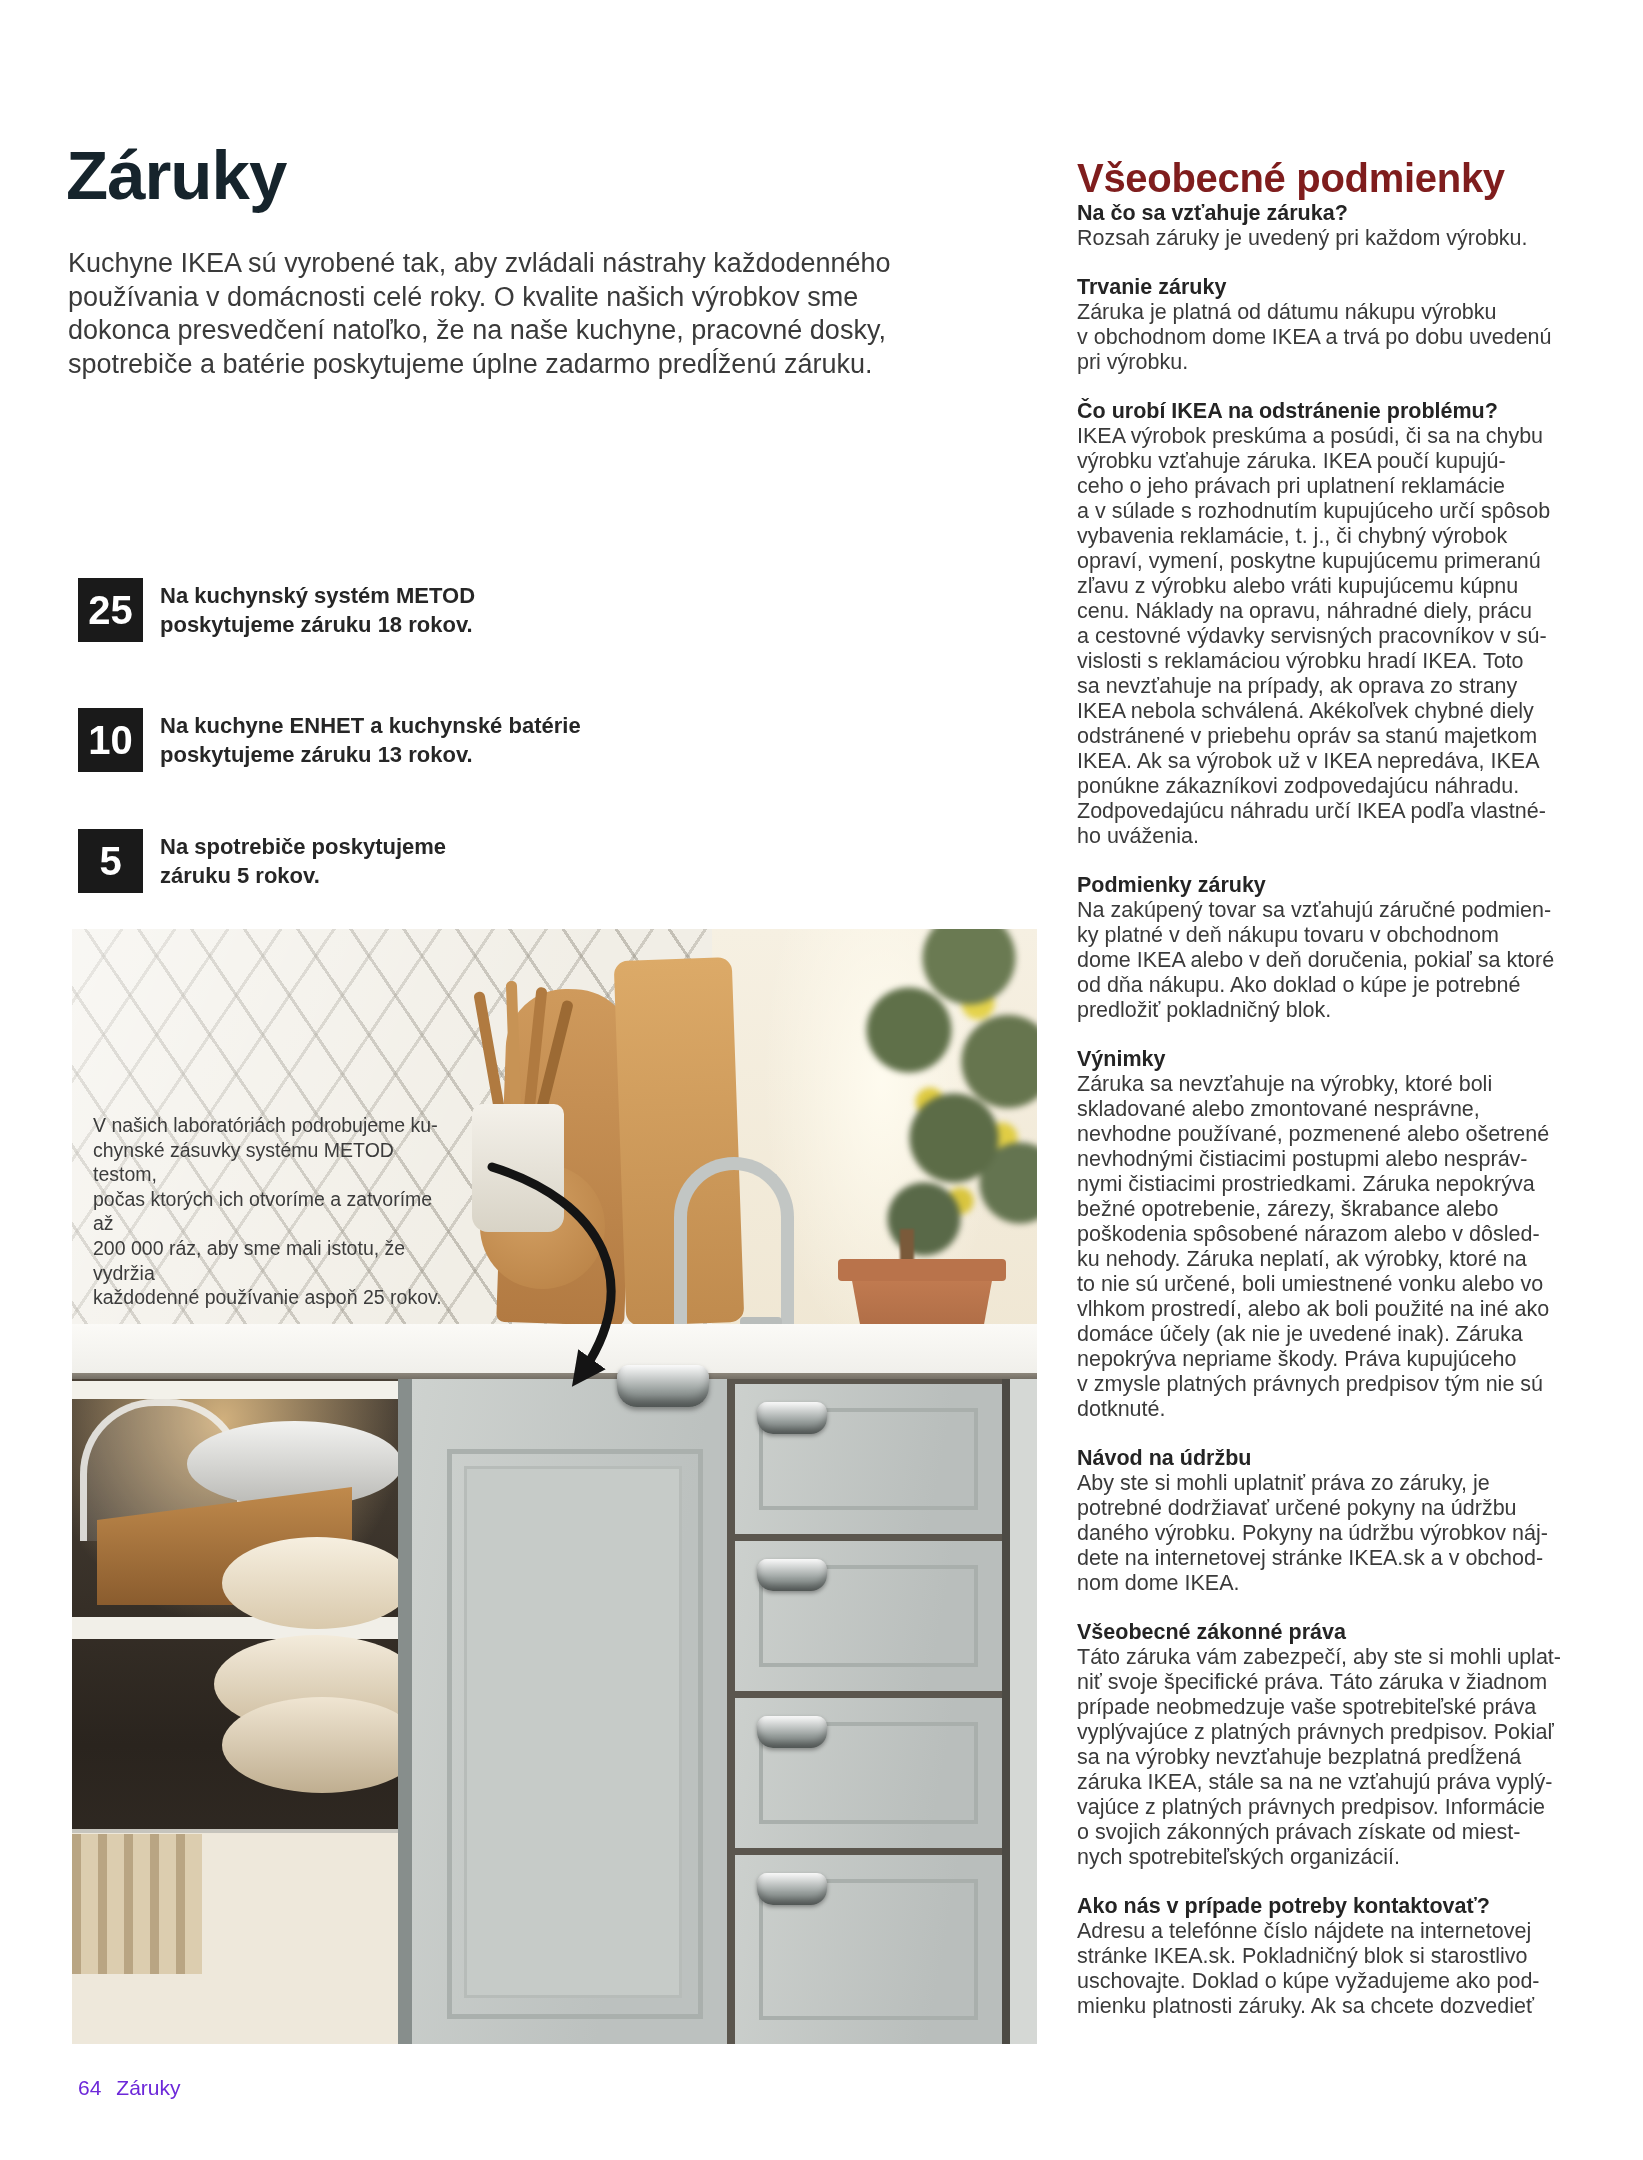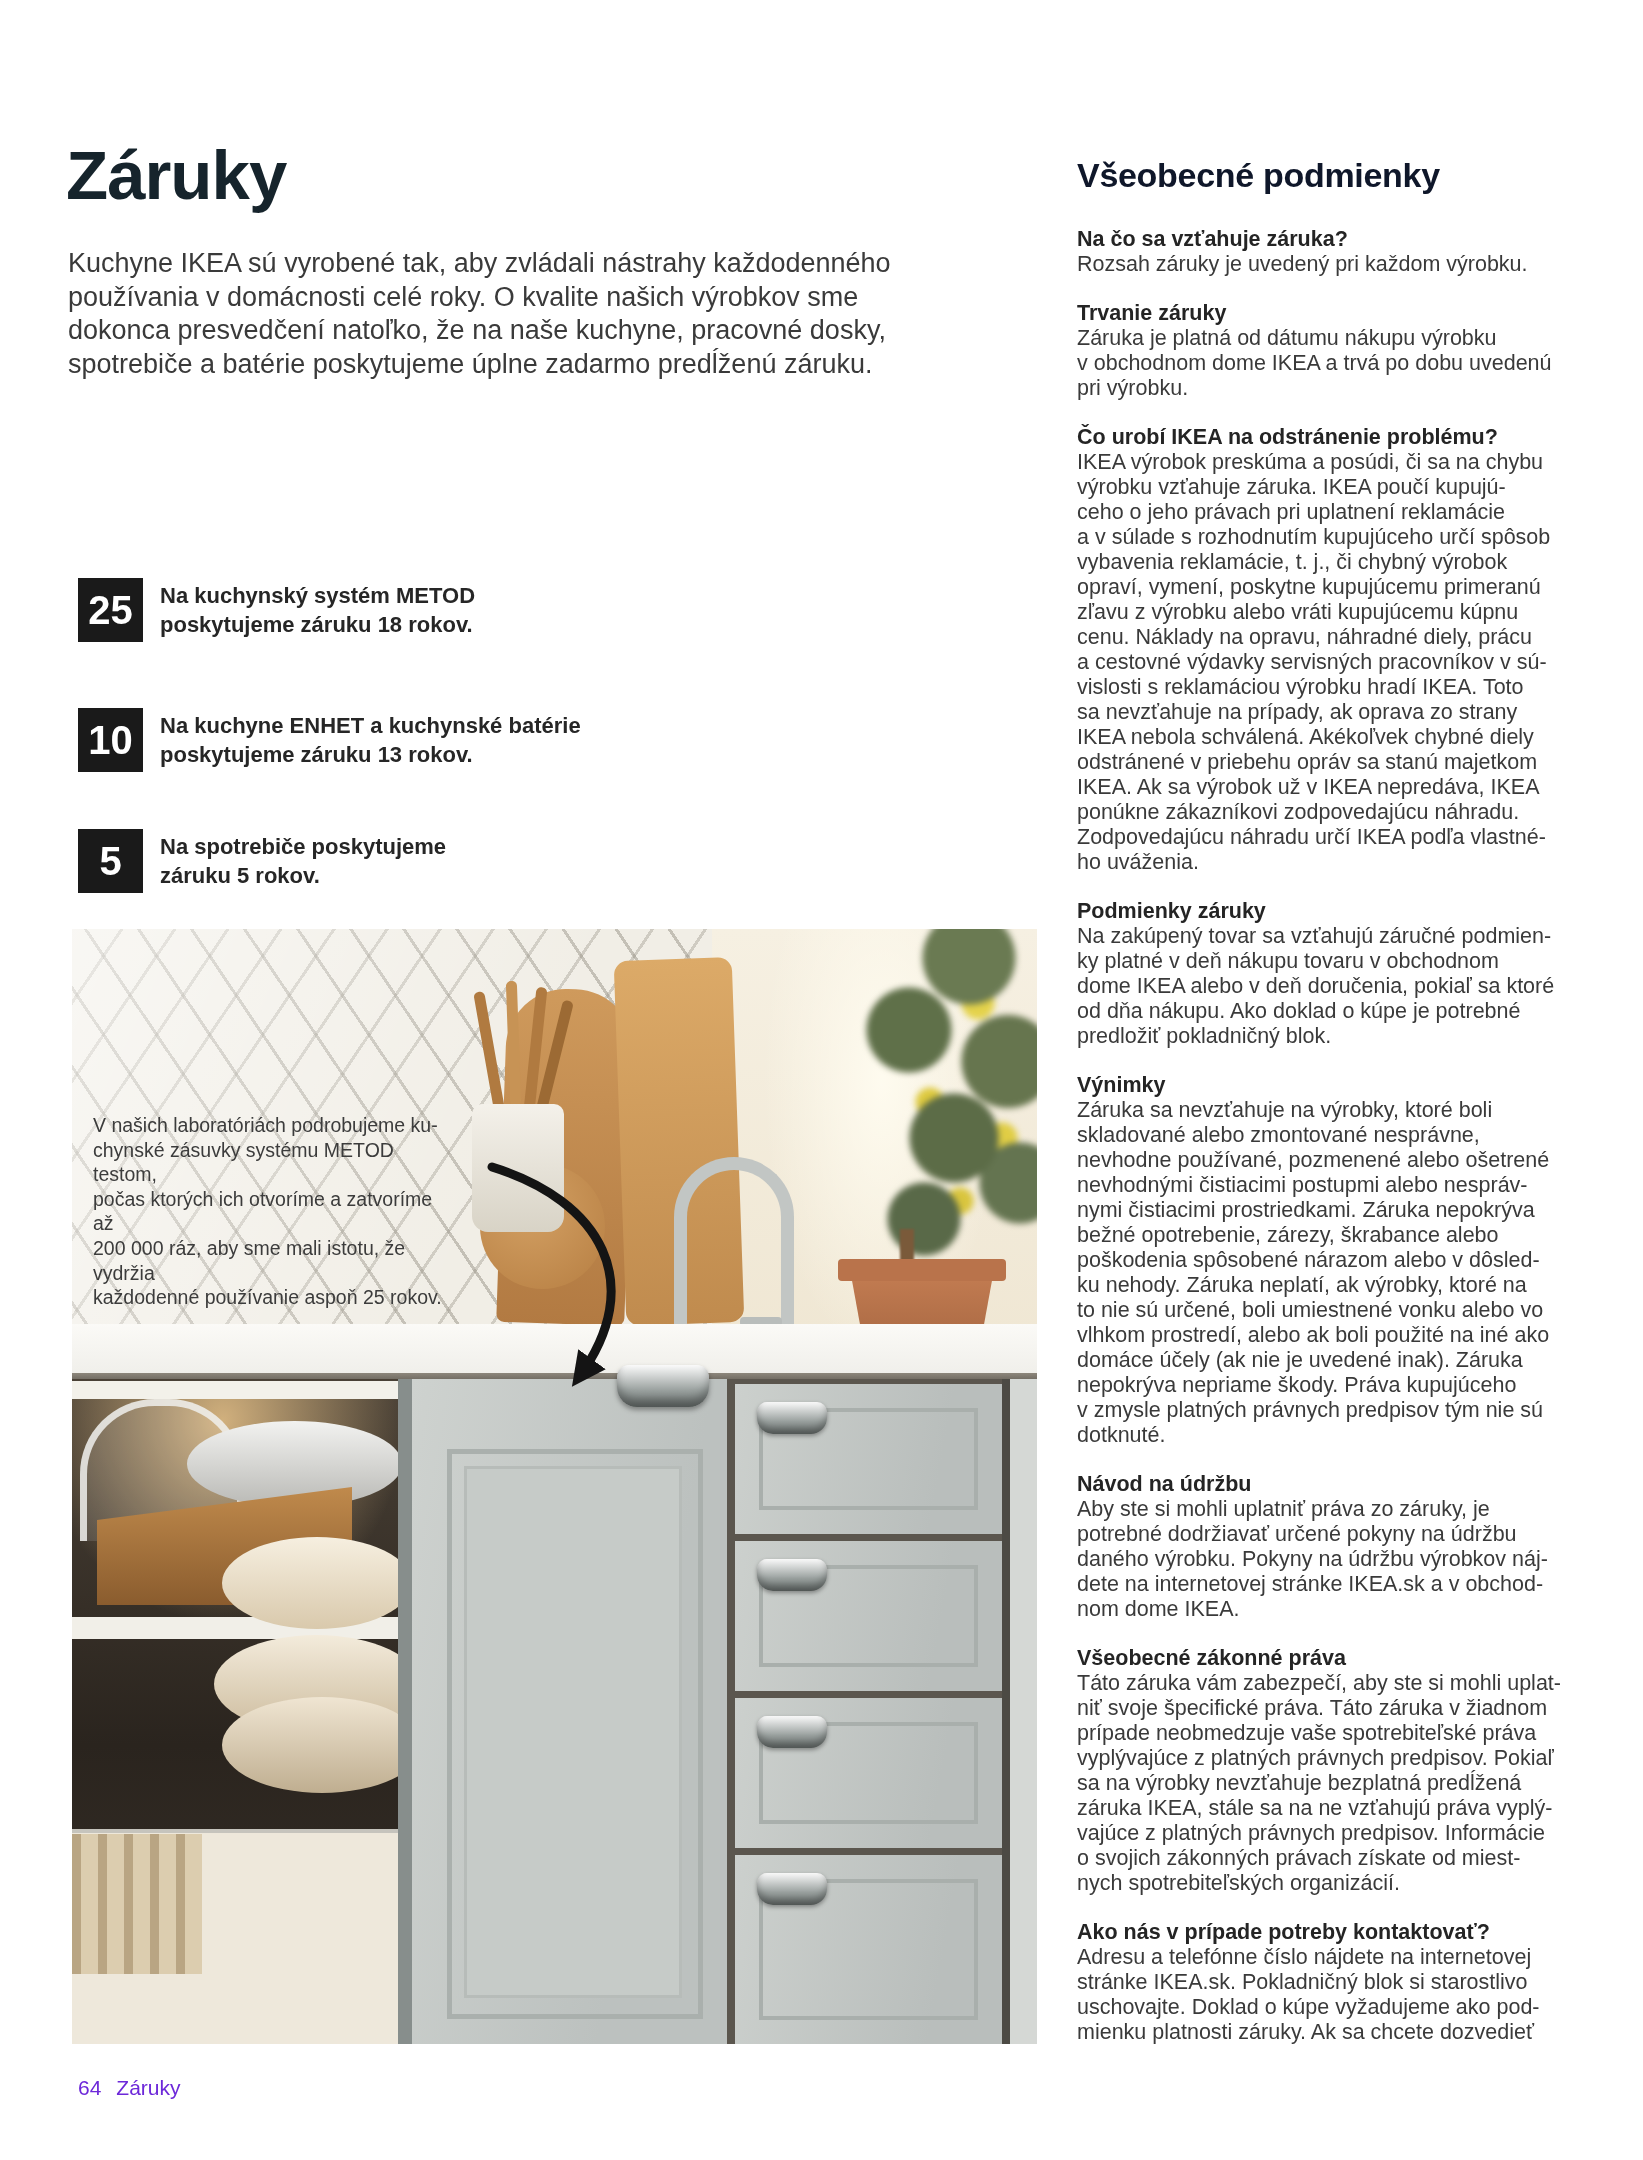--- a/index.html
+++ b/index.html
@@ -123,21 +123,21 @@
     box-shadow:0 2px 4px rgba(0,0,0,.35), inset 0 -6px 7px rgba(0,0,0,.28);}
   .gapline{left:930px;top:450px;width:8px;height:665px;background:#4c4a44;}
   .side-panel{left:938px;top:450px;width:27px;height:665px;background:#d5d8d5;}
 
   .caption{left:21px;top:184px;width:360px;font-size:19.5px;line-height:24.6px;
     color:#3c3c3c;white-space:pre-line;}
   .arrow-svg{left:0;top:0;width:965px;height:1115px;}
 
   
   .terms{position:absolute;left:1077px;top:156px;width:500px;color:#3a3a3a;}
-  .terms-h1{font-size:34px;font-weight:700;color:#0f172a;margin:0 0 32px 0;letter-spacing:-0.3px;}
+  .terms-h1{font-size:40px;font-weight:700;color:#7f1d1d;margin:0 0 0 0;letter-spacing:-0.3px;}
   .section{margin-top:24px;}
   .section.first{margin-top:0;}
   .sec-h{font-size:21.5px;line-height:25px;font-weight:700;color:#242424;}
   .sec-b{font-size:21.5px;line-height:25px;white-space:pre-line;}
 
   
   .footer{position:absolute;left:78px;top:2076px;display:flex;gap:15px;
     font-size:21px;color:#6d28d9;}
 </style>
 </head>

